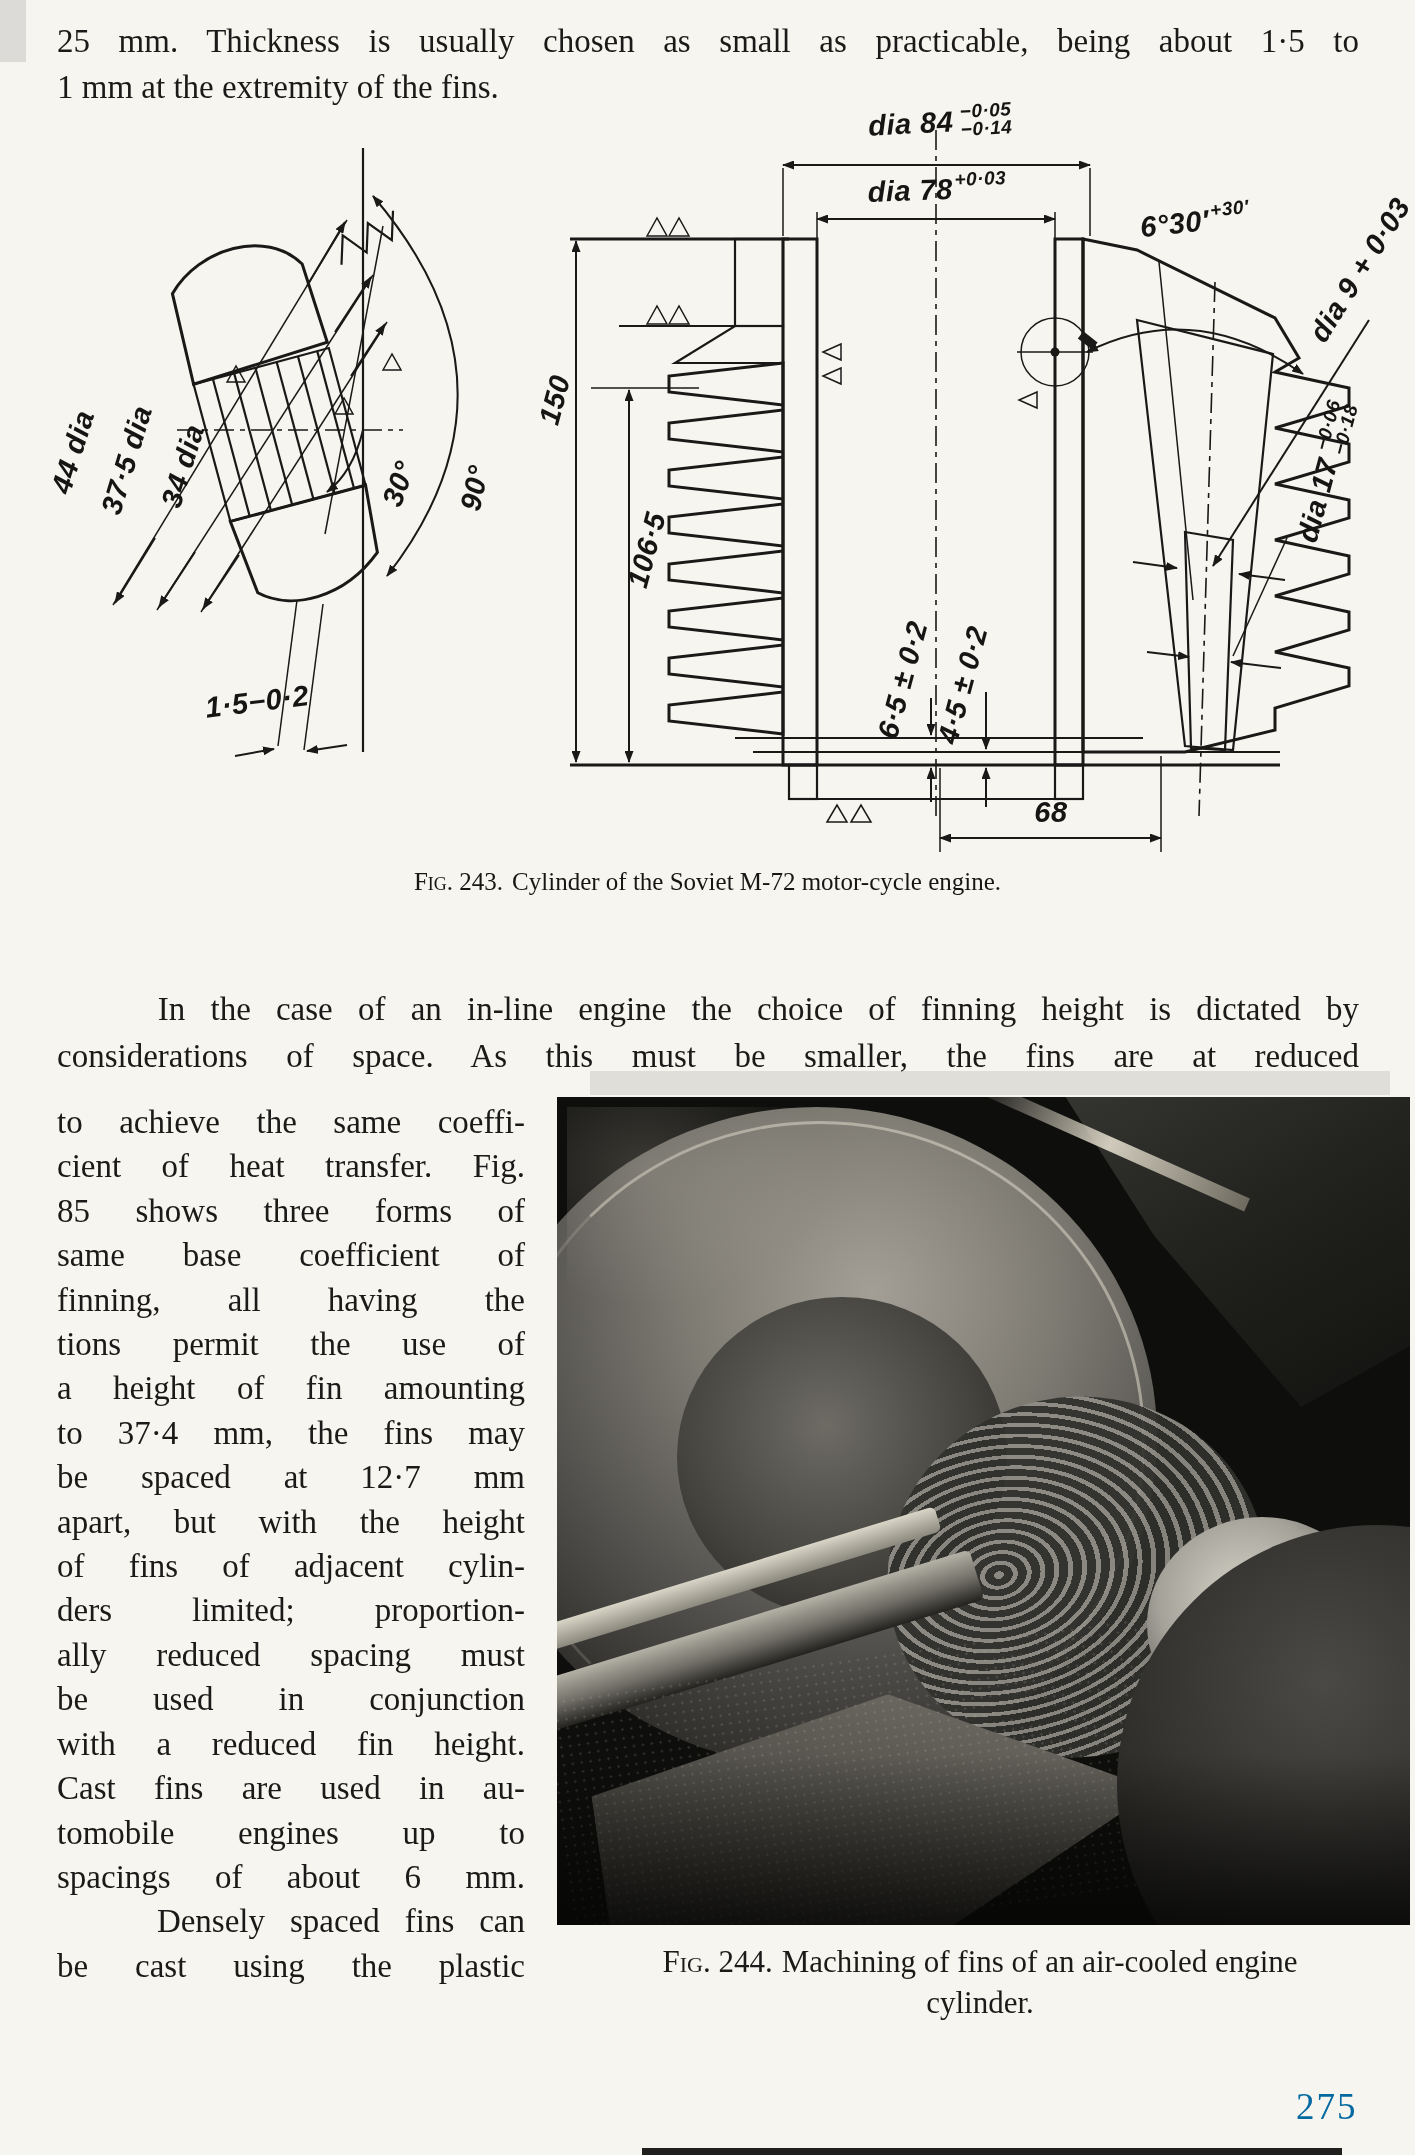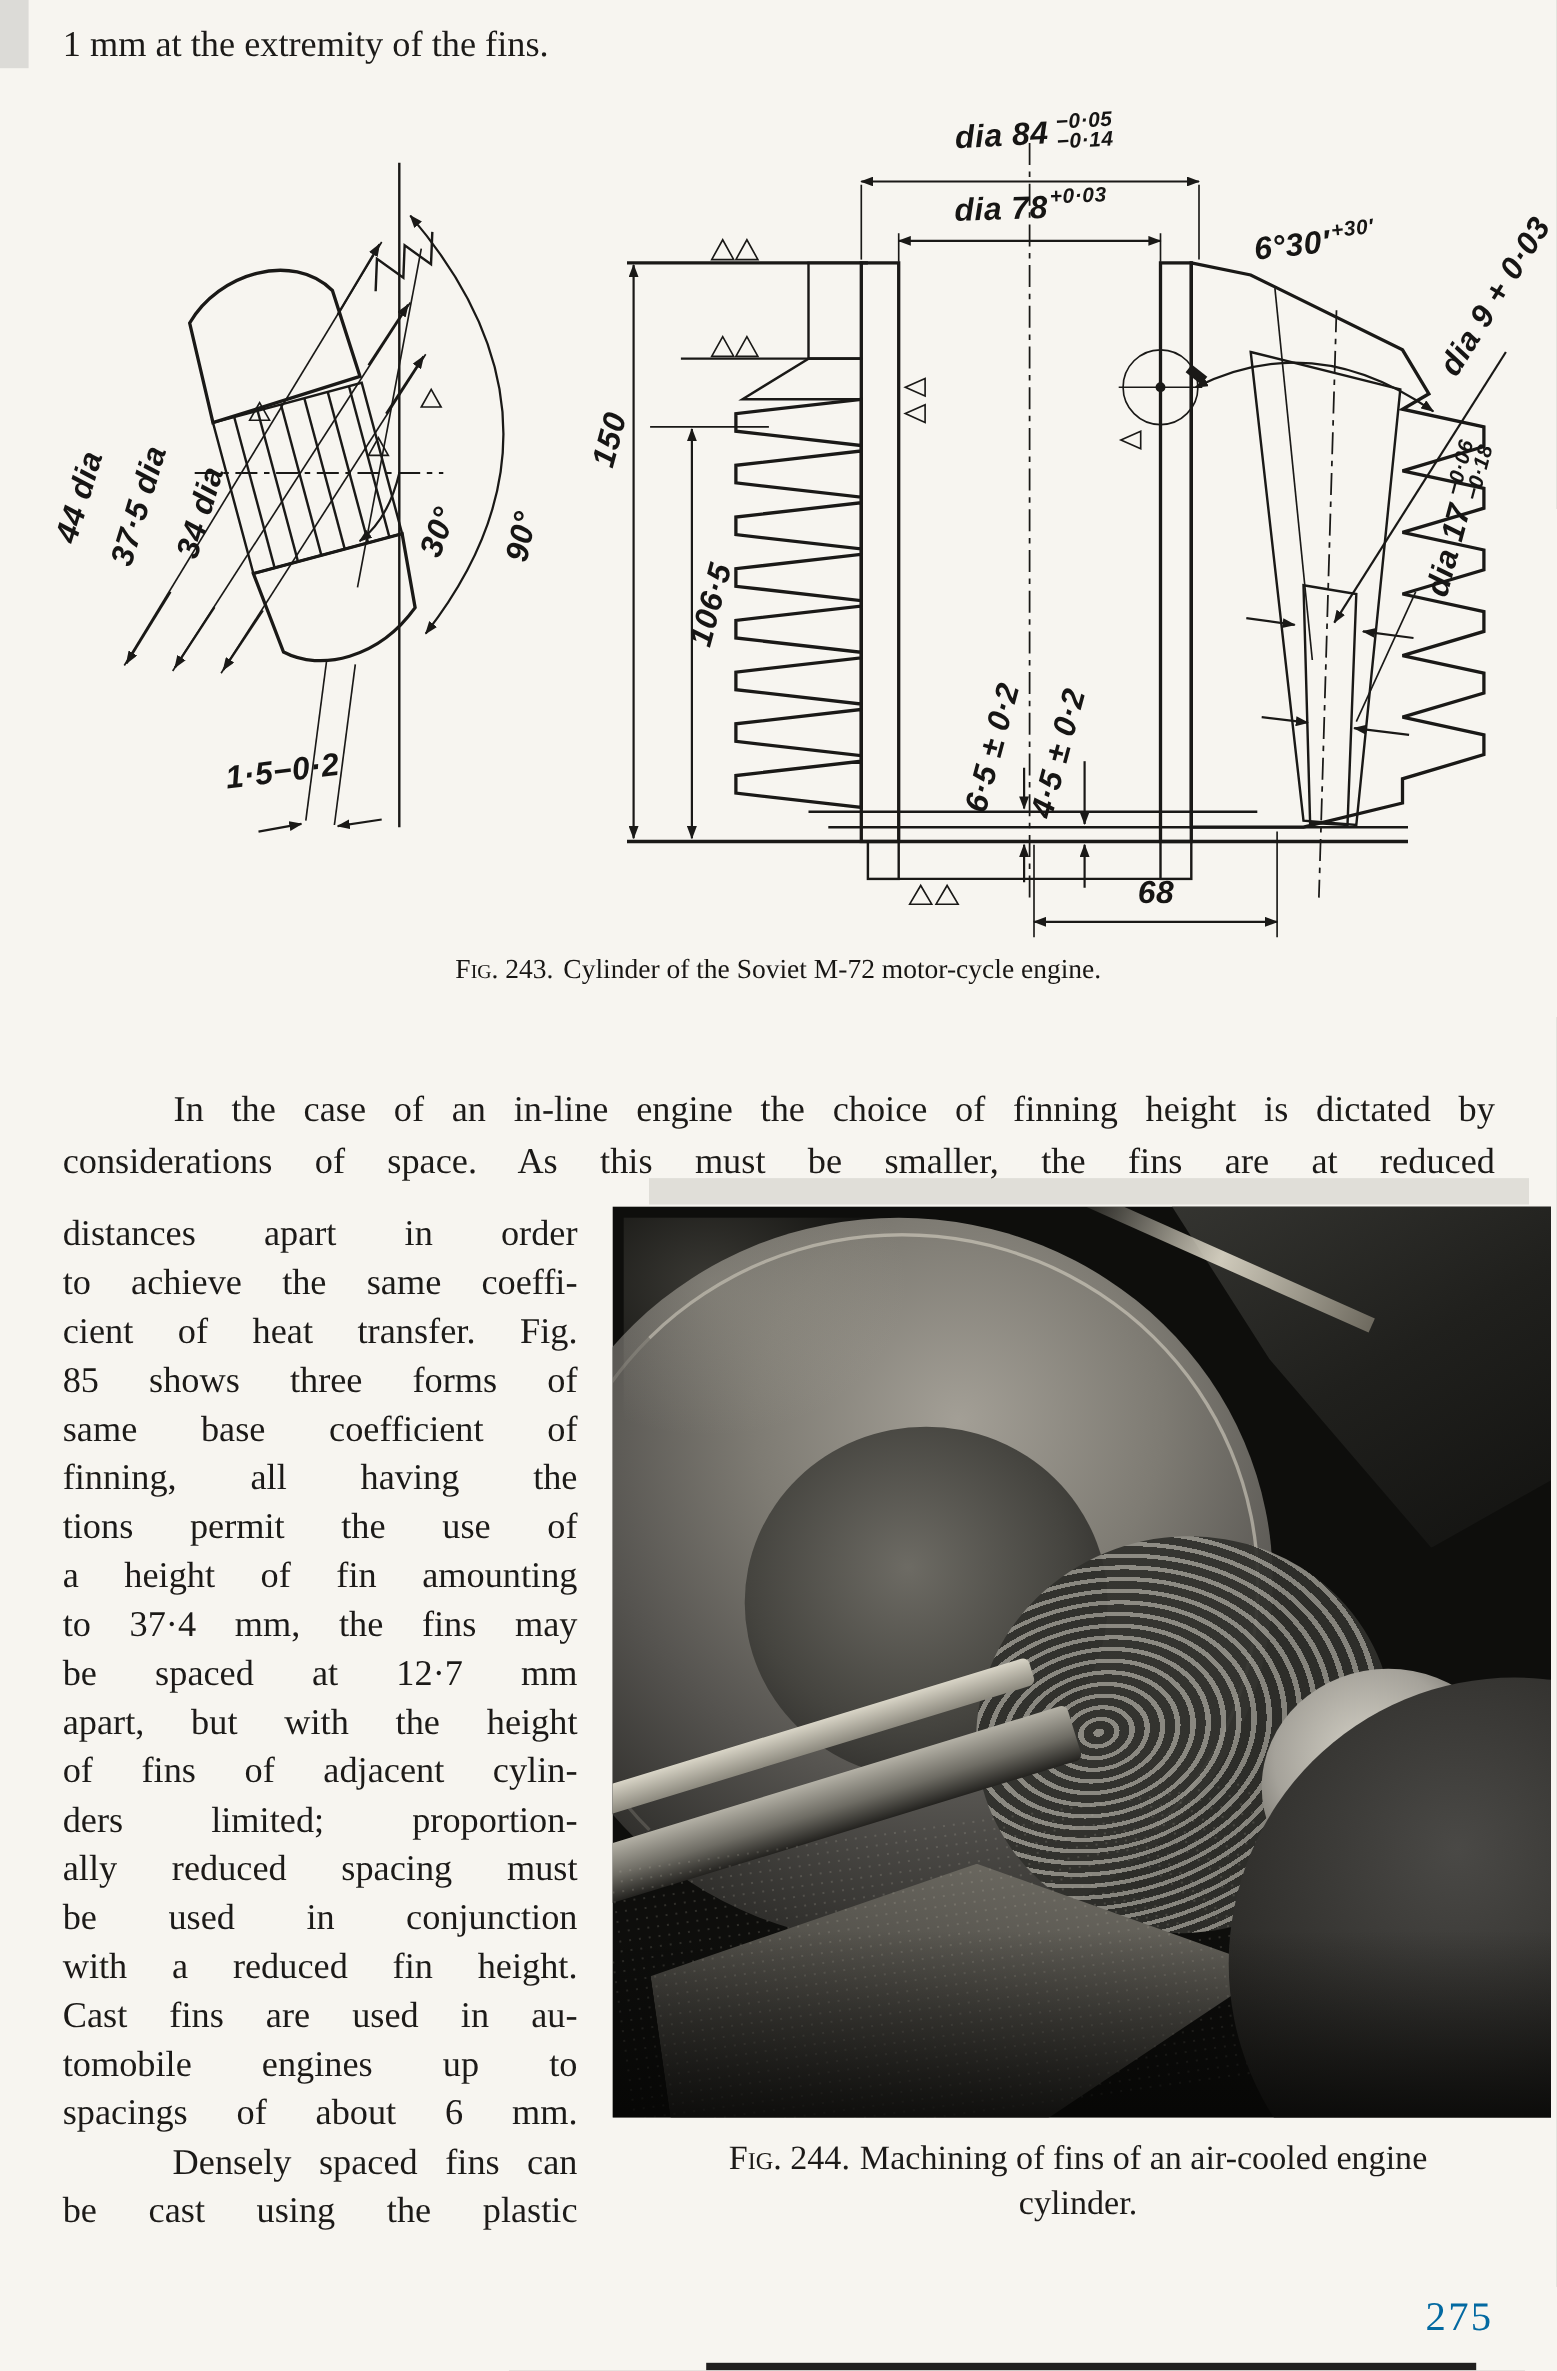--- a/index.html
+++ b/index.html
@@ -98,20 +98,21 @@
     background:radial-gradient(ellipse at 30% 30%, rgba(190,186,172,.25), transparent 70%);}
 </style>
 </head>
 <body>
 
 <div class="page">
 
   <div class="corner-smudge"></div>
 
   <div class="textblock intro">
+      <div class="tline">25 mm. Thickness is usually chosen as small as practicable, being about 1·5 to</div>
       <div class="tline">1 mm at the extremity of the fins.</div>
     </div>
 
   <div class="fig243">
     <svg width="1380" height="765" viewBox="0 0 1380 765">
       <defs>
         <marker id="ar" markerWidth="12" markerHeight="9" refX="11" refY="4.5" orient="auto-start-reverse" markerUnits="userSpaceOnUse">
           <path d="M0 0 L12 4.5 L0 9 Z" fill="#1a1917"></path>
         </marker>
         <pattern id="hx" patternUnits="userSpaceOnUse" width="12" height="12" patternTransform="rotate(45)">
@@ -310,21 +311,20 @@
   <div class="caption" style="top:868px">
     <span class="sc">Fig. 243.</span><span>Cylinder of the Soviet M-72 motor-cycle engine.</span>
   </div>
 
   <div class="textblock para">
       <div class="tline">&nbsp;&nbsp;&nbsp;&nbsp;In the case of an in-line engine the choice of finning height is dictated by</div>
       <div class="tline">considerations of space. As this must be smaller, the fins are at reduced</div>
     </div>
 
   <div class="textblock col">
-      <div class="tline">distances apart in order</div>
       <div class="tline">to achieve the same coeffi-</div>
       <div class="tline">cient of heat transfer. Fig.</div>
       <div class="tline">85 shows three forms of</div>
       <div class="tline">same base coefficient of</div>
       <div class="tline">finning, all having the</div>
       <div class="tline">tions permit the use of</div>
       <div class="tline">a height of fin amounting</div>
       <div class="tline">to 37·4 mm, the fins may</div>
       <div class="tline">be spaced at 12·7 mm</div>
       <div class="tline">apart, but with the height</div>

